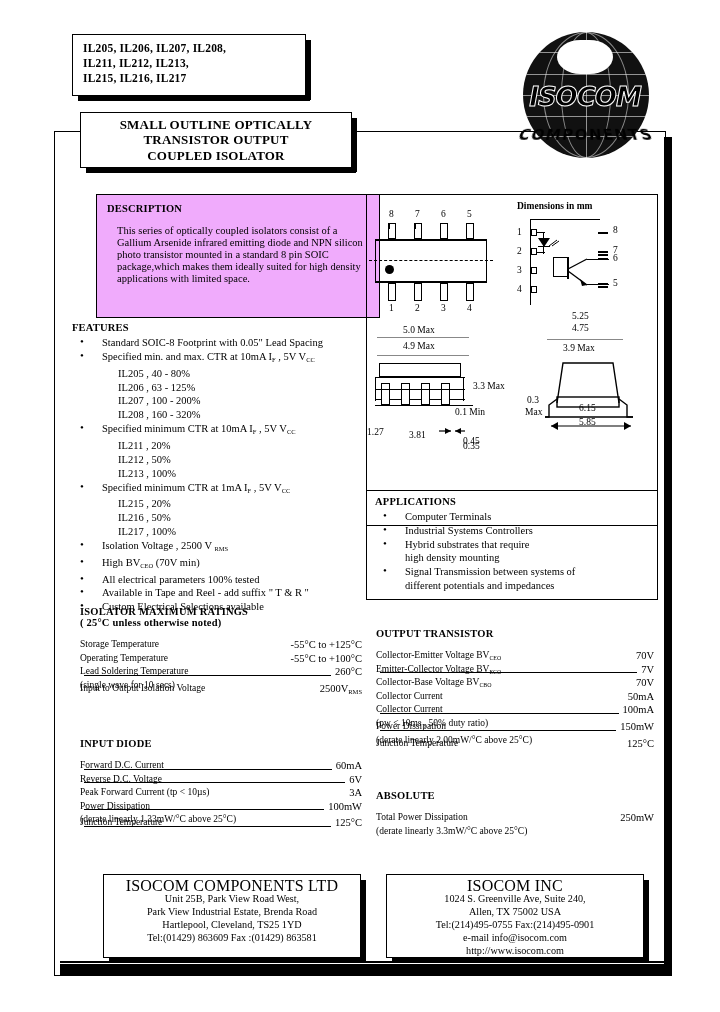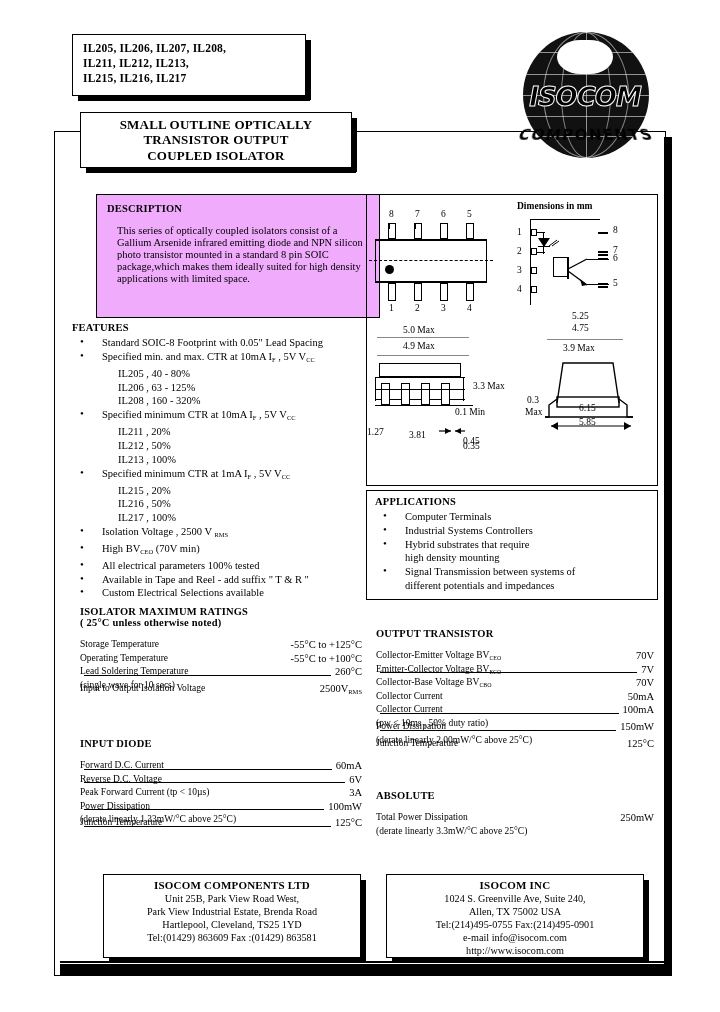--- a/index.html
+++ b/index.html
@@ -55,30 +55,30 @@
   #amr{position:absolute;left:80px;top:606px;width:282px;}
   .rowline{display:flex;justify-content:space-between;font-size:10.5px;line-height:13.6px;}
   .rowline .lbl{white-space:nowrap;}
   .rowline .dots{flex:1;border-bottom:1px solid #000;margin:0 4px 3px 4px;min-width:6px;}
   .rowline.nodots .dots{border-bottom:none;}
   .rowline .val{white-space:nowrap;}
 
   #indiode{position:absolute;left:80px;top:738px;width:282px;}
 
   
-  #pkg-area{position:absolute;left:366px;top:194px;width:292px;height:292px;border:1.2px solid #000;box-sizing:border-box;}
+  #pkg-area{position:absolute;left:366px;top:194px;width:292px;height:332px;border:1.2px solid #000;box-sizing:border-box;}
   #app-box{position:absolute;left:366px;top:490px;width:292px;height:110px;border:1.2px solid #000;box-sizing:border-box;padding:5px 8px;}
   #outtrans{position:absolute;left:376px;top:628px;width:278px;}
   #package{position:absolute;left:376px;top:790px;width:278px;}
 
   
   #addr-uk{left:103px;top:874px;width:258px;height:84px;}
   #addr-us{left:386px;top:874px;width:258px;height:84px;}
   .addr{text-align:center;font-size:10.2px;line-height:13px;padding-top:4px;}
-  .addr .nm{font-weight:bold;font-size:11px;letter-spacing:.2px;}
+  .addr .nm{font-weight:normal;font-size:16px;letter-spacing:.2px;}
 
   
   #footer-rule{position:absolute;left:60px;top:961px;width:606px;height:2px;background:#000;}
   #foot-left{position:absolute;left:64px;top:963px;font-size:6px;letter-spacing:.4px;}
   #foot-right{position:absolute;right:60px;top:962px;font-size:8.5px;letter-spacing:.3px;}
 
   
   .pd{position:absolute;}
   .lbl{position:absolute;font-size:9.5px;white-space:nowrap;}
   .lblb{position:absolute;font-size:9.5px;font-weight:bold;white-space:nowrap;}
@@ -132,20 +132,21 @@
     <div class="body dtext">This series of optically coupled isolators consist of a Gallium Arsenide infrared emitting diode and NPN silicon photo transistor mounted in a standard 8 pin SOIC package,which makes them ideally suited for high density applications with limited space.</div>
   </div>
 
   <div id="features">
     <div class="secthead">FEATURES</div>
     <ul class="bul" id="features-list">
         <li class="b">Standard SOIC-8 Footprint with 0.05" Lead Spacing</li>
         <li class="b">Specified min. and max. CTR at 10mA I<sub>F</sub> , 5V V<sub>CC</sub></li>
         <li class="sub">IL205 , 40 - 80%</li>
         <li class="sub">IL206 , 63 - 125%</li>
+        <li class="sub">IL207 , 100 - 200%</li>
         <li class="sub">IL208 , 160 - 320%</li>
         <li class="b">Specified minimum CTR at 10mA I<sub>F</sub> , 5V V<sub>CC</sub></li>
         <li class="sub">IL211 , 20%</li>
         <li class="sub">IL212 , 50%</li>
         <li class="sub">IL213 , 100%</li>
         <li class="b">Specified minimum CTR at 1mA I<sub>F</sub> , 5V V<sub>CC</sub></li>
         <li class="sub">IL215 , 20%</li>
         <li class="sub">IL216 , 50%</li>
         <li class="sub">IL217 , 100%</li>
         <li class="b">Isolation Voltage , 2500 V <sub>RMS</sub></li>

